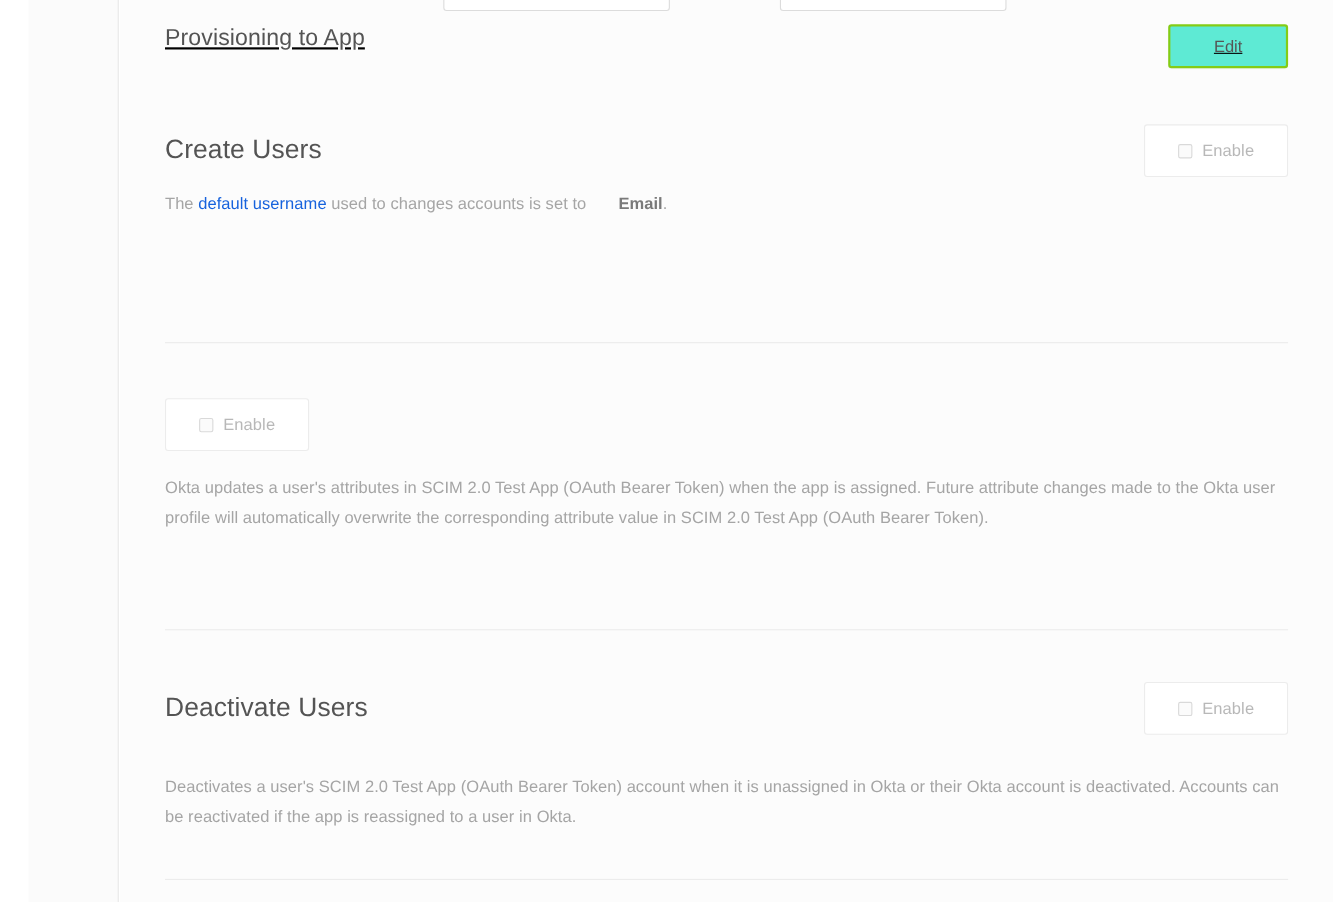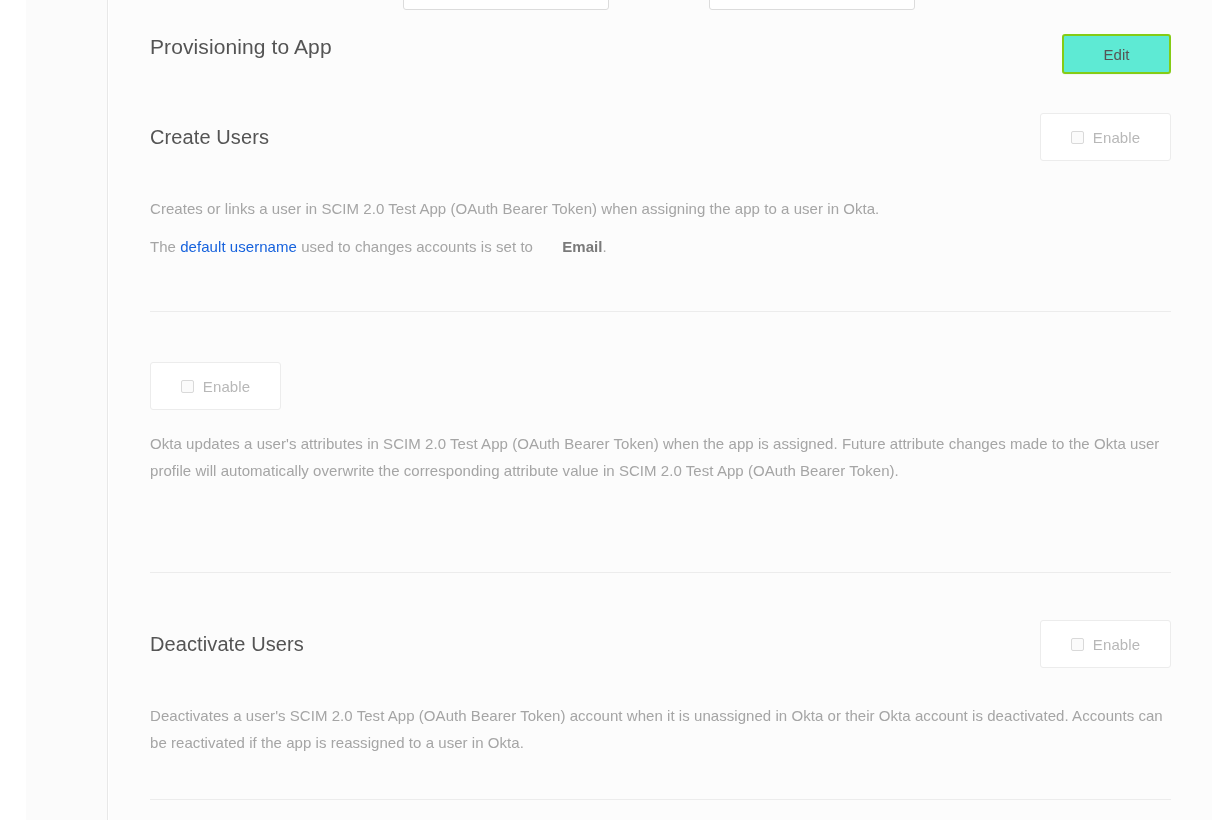--- a/index.html
+++ b/index.html
@@ -63,21 +63,21 @@
     justify-content: space-between;
   }
   .title-lg {
     font-size: 21px;
     color: #545454;
     font-weight: 400;
     letter-spacing: 0.1px;
     line-height: 26px;
   }
   .title-md {
-    font-size: 20px;
+    font-size: 24px;
     color: #545454;
     font-weight: 400;
     letter-spacing: 0.1px;
     line-height: 24px;
   }
   .btn-edit {
     width: 109px;
     height: 40px;
     border: 2px solid #84cc16;
     border-radius: 3px;
@@ -147,38 +147,35 @@
 <div id="page">
 
   <div class="outer-left"></div>
   <div class="gutter-shade"></div>
 
   <div class="content">
 
     <div class="top-box one"></div>
     <div class="top-box two"></div>
 
-    <div class="section" style="top: 34px;">
+    <div class="section" style="top: 22px; text-decoration: underline;">
       <div class="row-head">
         <div class="title-lg">Provisioning to App</div>
         <button class="btn-edit">Edit</button>
       </div>
     </div>
 
     <div class="section" style="top: 113px;">
       <div class="row-head">
         <div class="title-md" style="padding-top:12px;">Create Users</div>
         <div class="btn-enable">
           <span class="chk"></span>
           <span class="lbl">Enable</span>
         </div>
       </div>
-      <div class="desc" style="margin-top: 34px;">
-        <span>Creates or links a user in SCIM 2.0 Test App (OAuth Bearer Token) when assigning the app to a user in Okta.</span>
-      </div>
       <div class="desc" style="margin-top: 11px;">
         <span>The </span><a class="lnk">default username</a><span> used to changes accounts is set to </span><span class="strong">Email</span><span>.</span>
       </div>
     </div>
 
     <div class="divider" style="top: 311px;"></div>
 
     <div class="section" style="top: 362px;">
       <div class="row-head">
         <div class="btn-enable">

